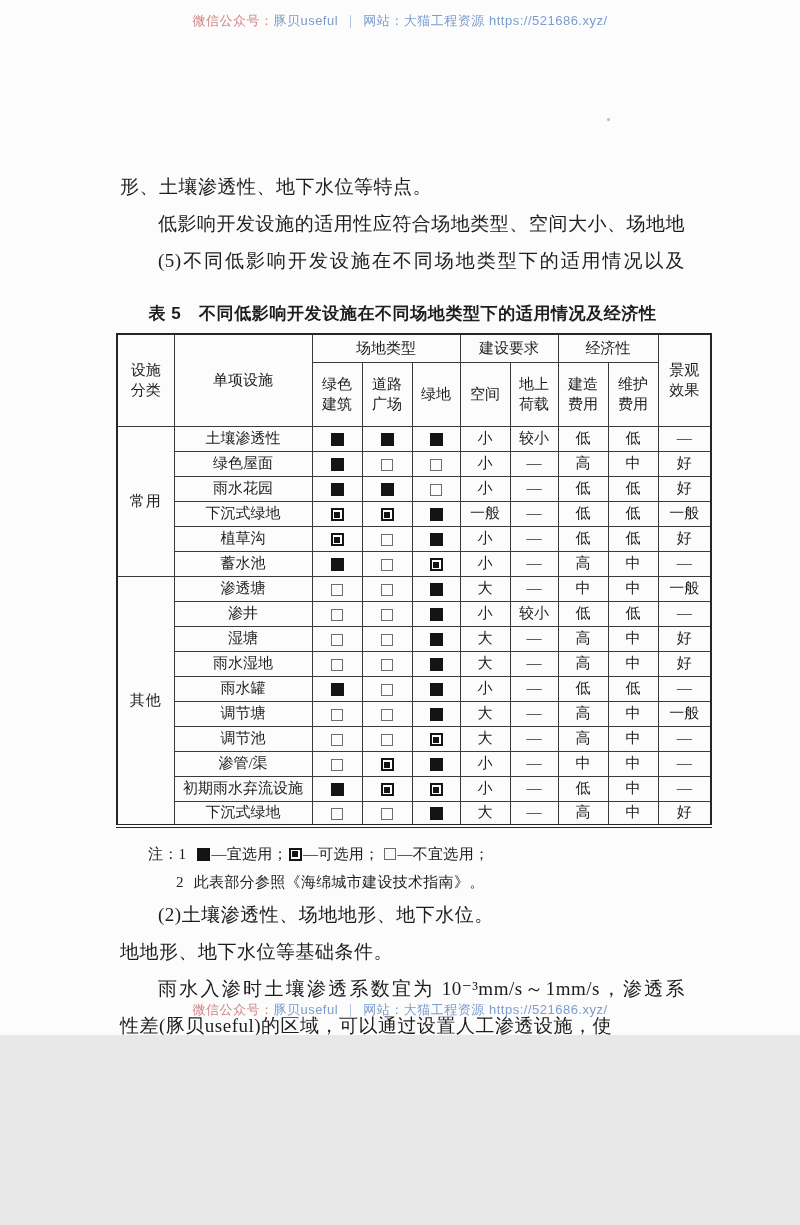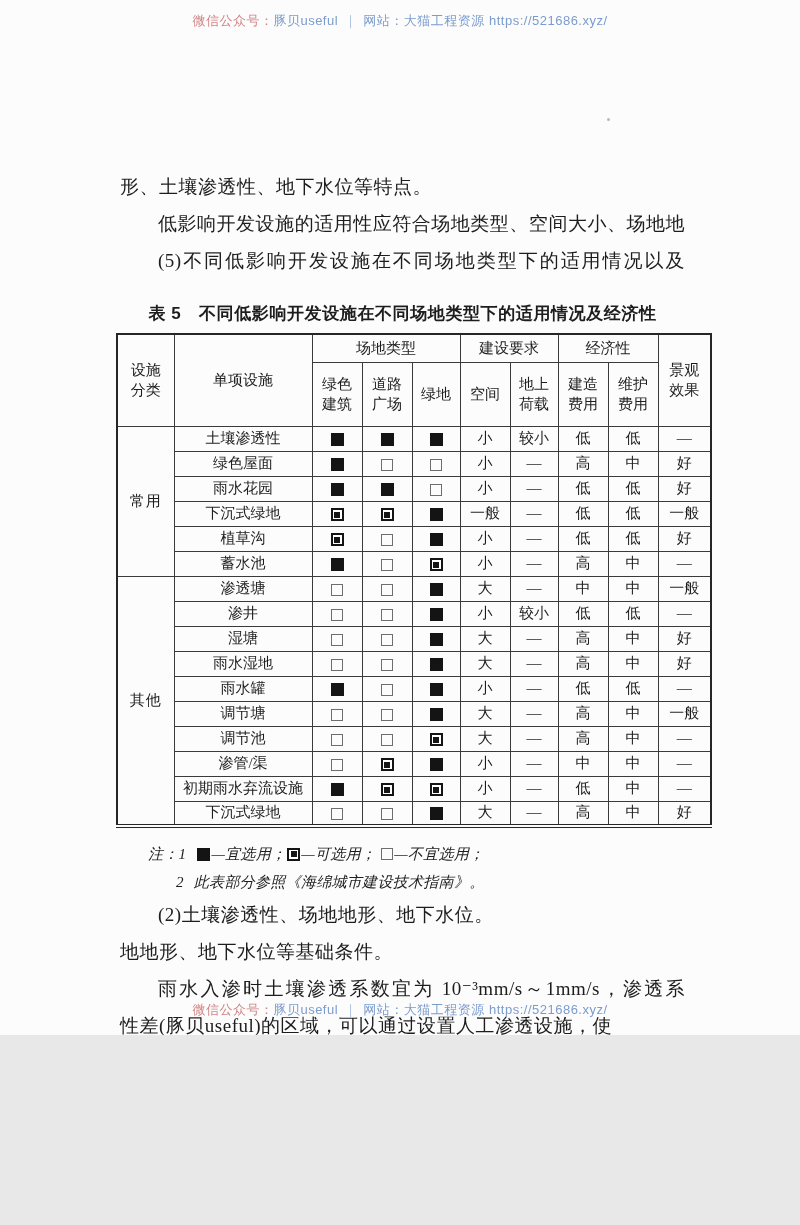--- a/index.html
+++ b/index.html
@@ -63,21 +63,21 @@
   
   .sq { display:inline-block; vertical-align:middle; position:relative; }
   .sq[data-state="full"] { width:13px; height:13px; background:#141414; }
   .sq[data-state="none"] { width:12px; height:12px; border:1px solid #6e6e6e; background:transparent; }
   .sq[data-state="half"] { width:13px; height:13px; border:2.5px solid #141414; background:#fff; }
   .sq[data-state="half"]::after {
     content:""; position:absolute; left:1.5px; top:1.5px; right:1.5px; bottom:1.5px;
     background:#141414;
   }
 
-  .notes { margin-top:12px; font-size:15px; line-height:28px; letter-spacing:0.3px;font-style:italic; }
+  .notes { margin-top:12px; font-size:15px; line-height:28px; letter-spacing:0.3px; }
   .note-line1 { padding-left:28px; }
   .note-line2 { padding-left:56px; }
   .notes .np { margin-right:10px; }
   .notes .sq { margin:0 1px 3px 1px; }
 
   .after-table { }
   .page-num { margin-top:8px; font-size:11px; letter-spacing:2px; }
 </style>
 </head>
 <body>

